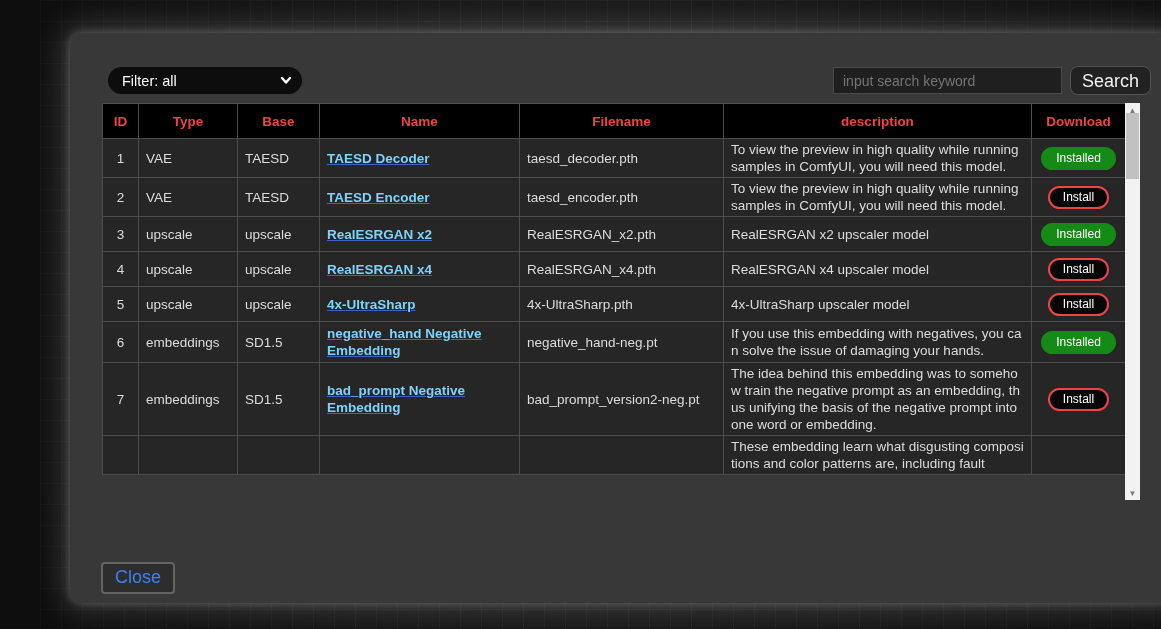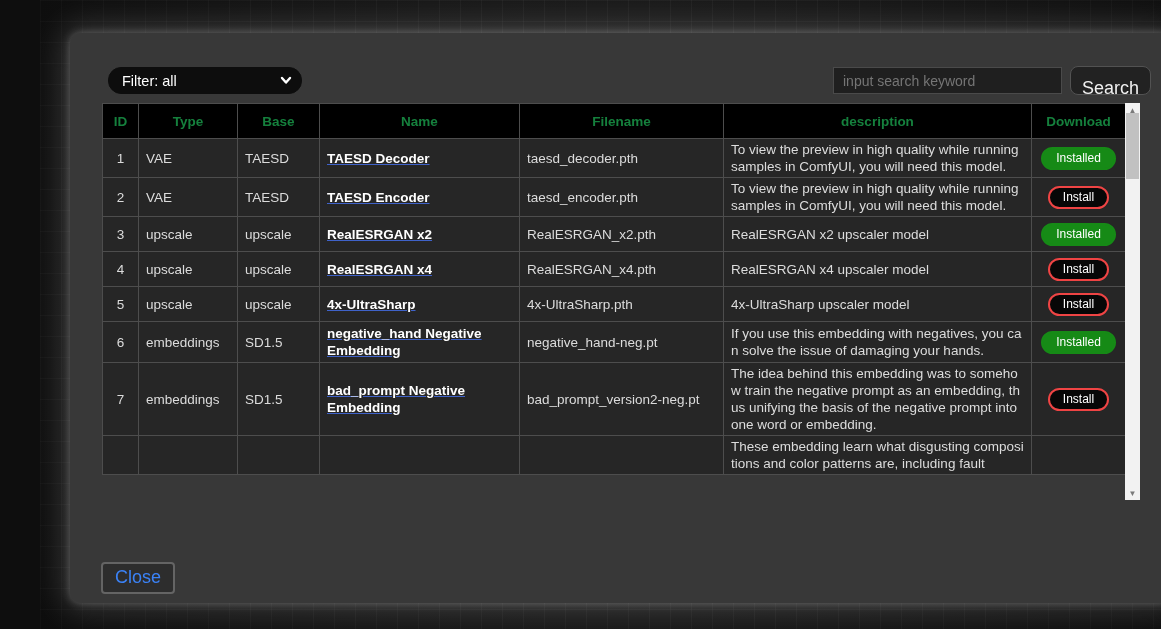--- a/index.html
+++ b/index.html
@@ -29,38 +29,38 @@
   .filter-chevron{position:absolute;right:9px;top:6px;pointer-events:none;line-height:0;}
   .search-input{
     position:absolute;left:763px;top:34px;width:229px;height:27px;
     background:#1f1f1f;color:#ddd;border:1px solid #4a4a4a;border-radius:0;
     padding:0 9px;font-size:14px;outline:none;
   }
   .search-input::placeholder{color:#757575;}
   .search-btn{
     position:absolute;left:1000px;top:33px;height:29px;
     background:#222;border:1px solid #525252;border-radius:8px;
-    color:#f0f0f0;font-size:18px;padding:12px 11px;cursor:pointer;line-height:1;
+    color:#f0f0f0;font-size:18px;padding:4px 11px;cursor:pointer;line-height:1;
   }
   
   .table-wrap{position:absolute;left:32px;top:70px;width:1023px;height:397px;overflow:hidden;}
   table{border-collapse:collapse;width:1023px;table-layout:fixed;}
   th,td{border:1px solid #4d4d4d;}
   th{
-    background:#000;color:#15803d;font-size:13.5px;font-weight:bold;
+    background:#000;color:#ef4444;font-size:13.5px;font-weight:bold;
     height:21px;padding:0 4px;text-align:center;
   }
   td{
     background:#262626;color:#dcdcdc;font-size:13.5px;line-height:17px;
     padding:3px 7px;vertical-align:middle;
   }
   tr{height:35px;}
   td.c-id,td.c-download{text-align:center;}
   td.c-desc{word-break:break-all;padding:2px 7px;}
-  a.model-link{color:#ffffff;font-weight:bold;text-decoration:underline;text-decoration-color:#3f62c9;}
+  a.model-link{color:#7dd3fc;font-weight:bold;text-decoration:underline;text-decoration-color:#3f62c9;}
   .btn-dl{
     font-size:12px;color:#fff;border-radius:13px;padding:2px 13px;
     cursor:pointer;line-height:1.25;white-space:nowrap;
   }
   .btn-install{background:#070707;border:2px solid #ef4444;}
   .btn-installed{background:var(--installed-green,#168a16);border:2px solid var(--installed-green,#168a16);}
   
   .vscroll{position:absolute;left:1055px;top:70px;width:15px;height:397px;background:#f2f2f2;}
   .vscroll .arrow{position:absolute;left:0;width:15px;height:14px;display:flex;align-items:center;justify-content:center;color:#7a7a7a;font-size:8px;cursor:pointer;}
   .vscroll .arrow.up{top:0;}

